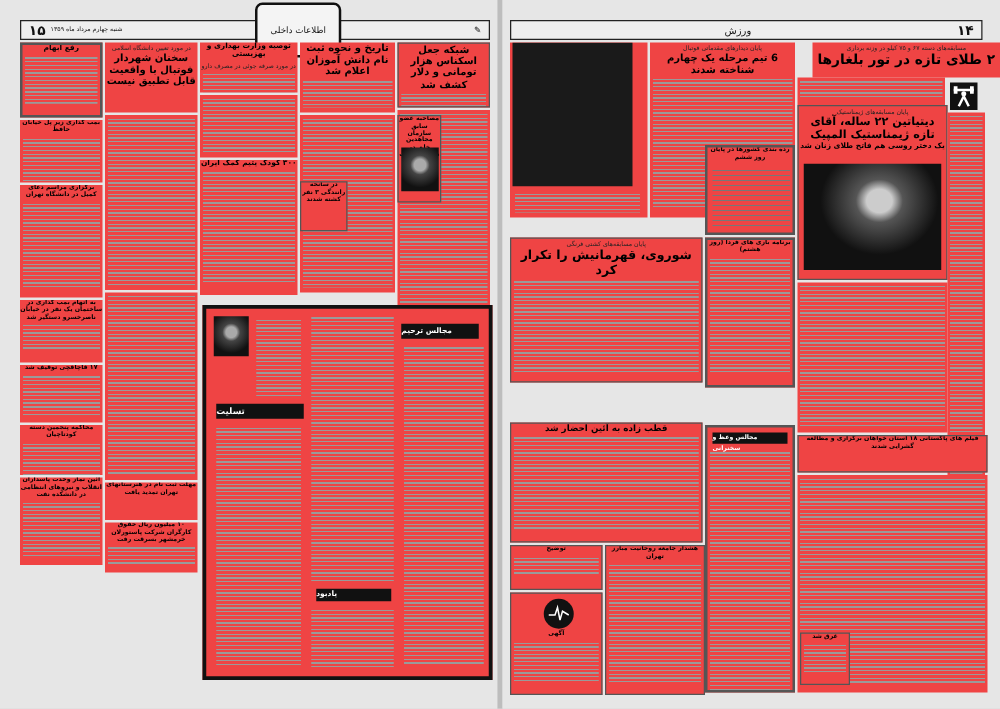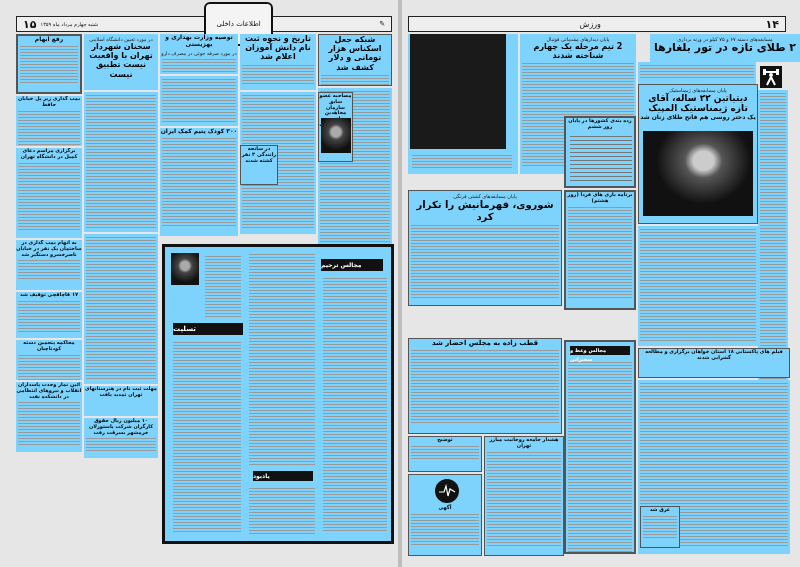--- a/index.html
+++ b/index.html
@@ -7,21 +7,21 @@
   body { position: relative; font-family: "DejaVu Sans", sans-serif; color: #111; }
   .spread { position: absolute; left: 0; top: 0; width: 800px; height: 567px; background: #dcdcdc; }
   .page { position: absolute; top: 0; height: 567px; background: #e6e6e6; }
   .page.left { left: 0; width: 398px; }
   .page.right { left: 402px; width: 398px; }
   .gutter { position: absolute; left: 398px; top: 0; width: 4px; height: 567px; background: #bdbdbd; }
   .masthead { position: absolute; top: 16px; height: 16px; border: 1px solid #222; background: #eee; display: flex; align-items: center; justify-content: space-between; padding: 0 6px; font-size: 8px; direction: rtl; }
   .masthead .pnum { font-weight: bold; font-size: 11px; }
   .masthead .section { border: 2px solid #111; border-radius: 6px; padding: 16px 10px; font-size: 7px; background: #f4f4f4; }
   .masthead .date { font-size: 5px; line-height: 6px; }
-  .block { position: absolute; border: 1px solid #555; background: #7dd3fc; overflow: hidden; direction: rtl; }
+  .block { position: absolute; border: 1px solid #555; background: #ef4444; overflow: hidden; direction: rtl; }
   .nob { border: none; }
   .hl { font-family: "DejaVu Sans", sans-serif; font-weight: bold; text-align: center; line-height: 1.15; color: #000; }
   .kicker { font-size: 5px; text-align: center; color: #222; margin-top: 2px; }
   .txt { font-size: 4px; line-height: 5px; color: #555; text-align: justify; padding: 2px; word-break: break-all;
     background-image: repeating-linear-gradient(to bottom, #9a9a9a 0 1px, transparent 1px 3px); background-clip: content-box; min-height: 20px; }
   .photo { background: #1a1a1a; position: absolute; }
   .photo.grey { background: radial-gradient(circle at 50% 40%, #aaa 0 18%, #444 30%, #111 70%); }
   .banner { background: #111; color: #fff; font-weight: bold; text-align: left; position: absolute; }
   .icon { position: absolute; }
   .table-lines { position:absolute; background-image: repeating-linear-gradient(to bottom, #777 0 1px, transparent 1px 4px); }
@@ -74,21 +74,21 @@
     <div class="block nob" style="left:160px;top:76px;width:78px;height:50px;">
       <div class="txt" style="height:48px;"></div>
     </div>
     <div class="block nob" style="left:160px;top:128px;width:78px;height:108px;">
       <div class="hl" style="font-size:6px;">۳۰۰ کودک یتیم کمک ایران</div>
       <div class="txt" style="height:94px;"></div>
     </div>
 
     <div class="block nob" style="left:84px;top:34px;width:74px;height:56px;">
       <div class="kicker">در مورد تعیین دانشگاه اسلامی</div>
-      <div class="hl" style="font-size:8px;">سخنان شهردار تهران با واقعیت نیست تطبیق نیست</div>
+      <div class="hl" style="font-size:8px;">سخنان شهردار فوتبال با واقعیت قابل تطبیق نیست</div>
     </div>
     <div class="block nob" style="left:84px;top:92px;width:74px;height:140px;">
       <div class="txt" style="height:138px;"></div>
     </div>
 
     <div class="block" style="left:16px;top:34px;width:66px;height:60px;border-width:2px;">
       <div class="hl" style="font-size:6px;">رفع ابهام</div>
       <div class="txt" style="height:42px;"></div>
     </div>
     <div class="block nob" style="left:16px;top:96px;width:66px;height:50px;">
@@ -177,42 +177,42 @@
     <div class="block nob" style="left:236px;top:226px;width:120px;height:120px;">
       <div class="txt" style="height:118px;"></div>
     </div>
 
     <div class="block nob" style="left:6px;top:34px;width:110px;height:140px;">
       <div class="photo" style="left:2px;top:0;width:96px;height:115px;"></div>
       <div class="txt" style="position:absolute;left:2px;top:118px;width:104px;height:20px;"></div>
     </div>
     <div class="block nob" style="left:118px;top:34px;width:116px;height:140px;">
       <div class="kicker">پایان دیدارهای مقدماتی فوتبال</div>
-      <div class="hl" style="font-size:8px;">2 تیم مرحله یک چهارم شناخته شدند</div>
+      <div class="hl" style="font-size:8px;">6 تیم مرحله یک چهارم شناخته شدند</div>
       <div class="txt" style="height:110px;"></div>
     </div>
 
     <div class="block" style="left:162px;top:116px;width:72px;height:72px;border-width:2px;">
       <div class="hl" style="font-size:5px;">رده بندی کشورها در پایان روز ششم</div>
       <div class="table-lines" style="left:4px;top:18px;width:62px;height:48px;"></div>
     </div>
 
     <div class="block" style="left:6px;top:190px;width:154px;height:116px;">
       <div class="kicker">پایان مسابقه‌های کشتی فرنگی</div>
       <div class="hl" style="font-size:10px;">شوروی، قهرمانیش را تکرار کرد</div>
       <div class="txt" style="height:80px;"></div>
     </div>
 
     <div class="block" style="left:162px;top:190px;width:72px;height:120px;border-width:2px;">
       <div class="hl" style="font-size:5px;">برنامه بازی های فردا (روز هشتم)</div>
       <div class="txt" style="height:96px;"></div>
     </div>
 
     <div class="block" style="left:6px;top:338px;width:154px;height:96px;">
-      <div class="hl" style="font-size:7px;">قطب زاده به مجلس احضار شد</div>
+      <div class="hl" style="font-size:7px;">قطب زاده به آئین احضار شد</div>
       <div class="txt" style="height:80px;"></div>
     </div>
 
     <div class="block" style="left:82px;top:436px;width:80px;height:120px;">
       <div class="hl" style="font-size:5px;">هشدار جامعه روحانیت مبارز تهران</div>
       <div class="txt" style="height:100px;"></div>
     </div>
 
     <div class="block" style="left:6px;top:436px;width:74px;height:36px;">
       <div class="hl" style="font-size:5px;">توضیح</div>

